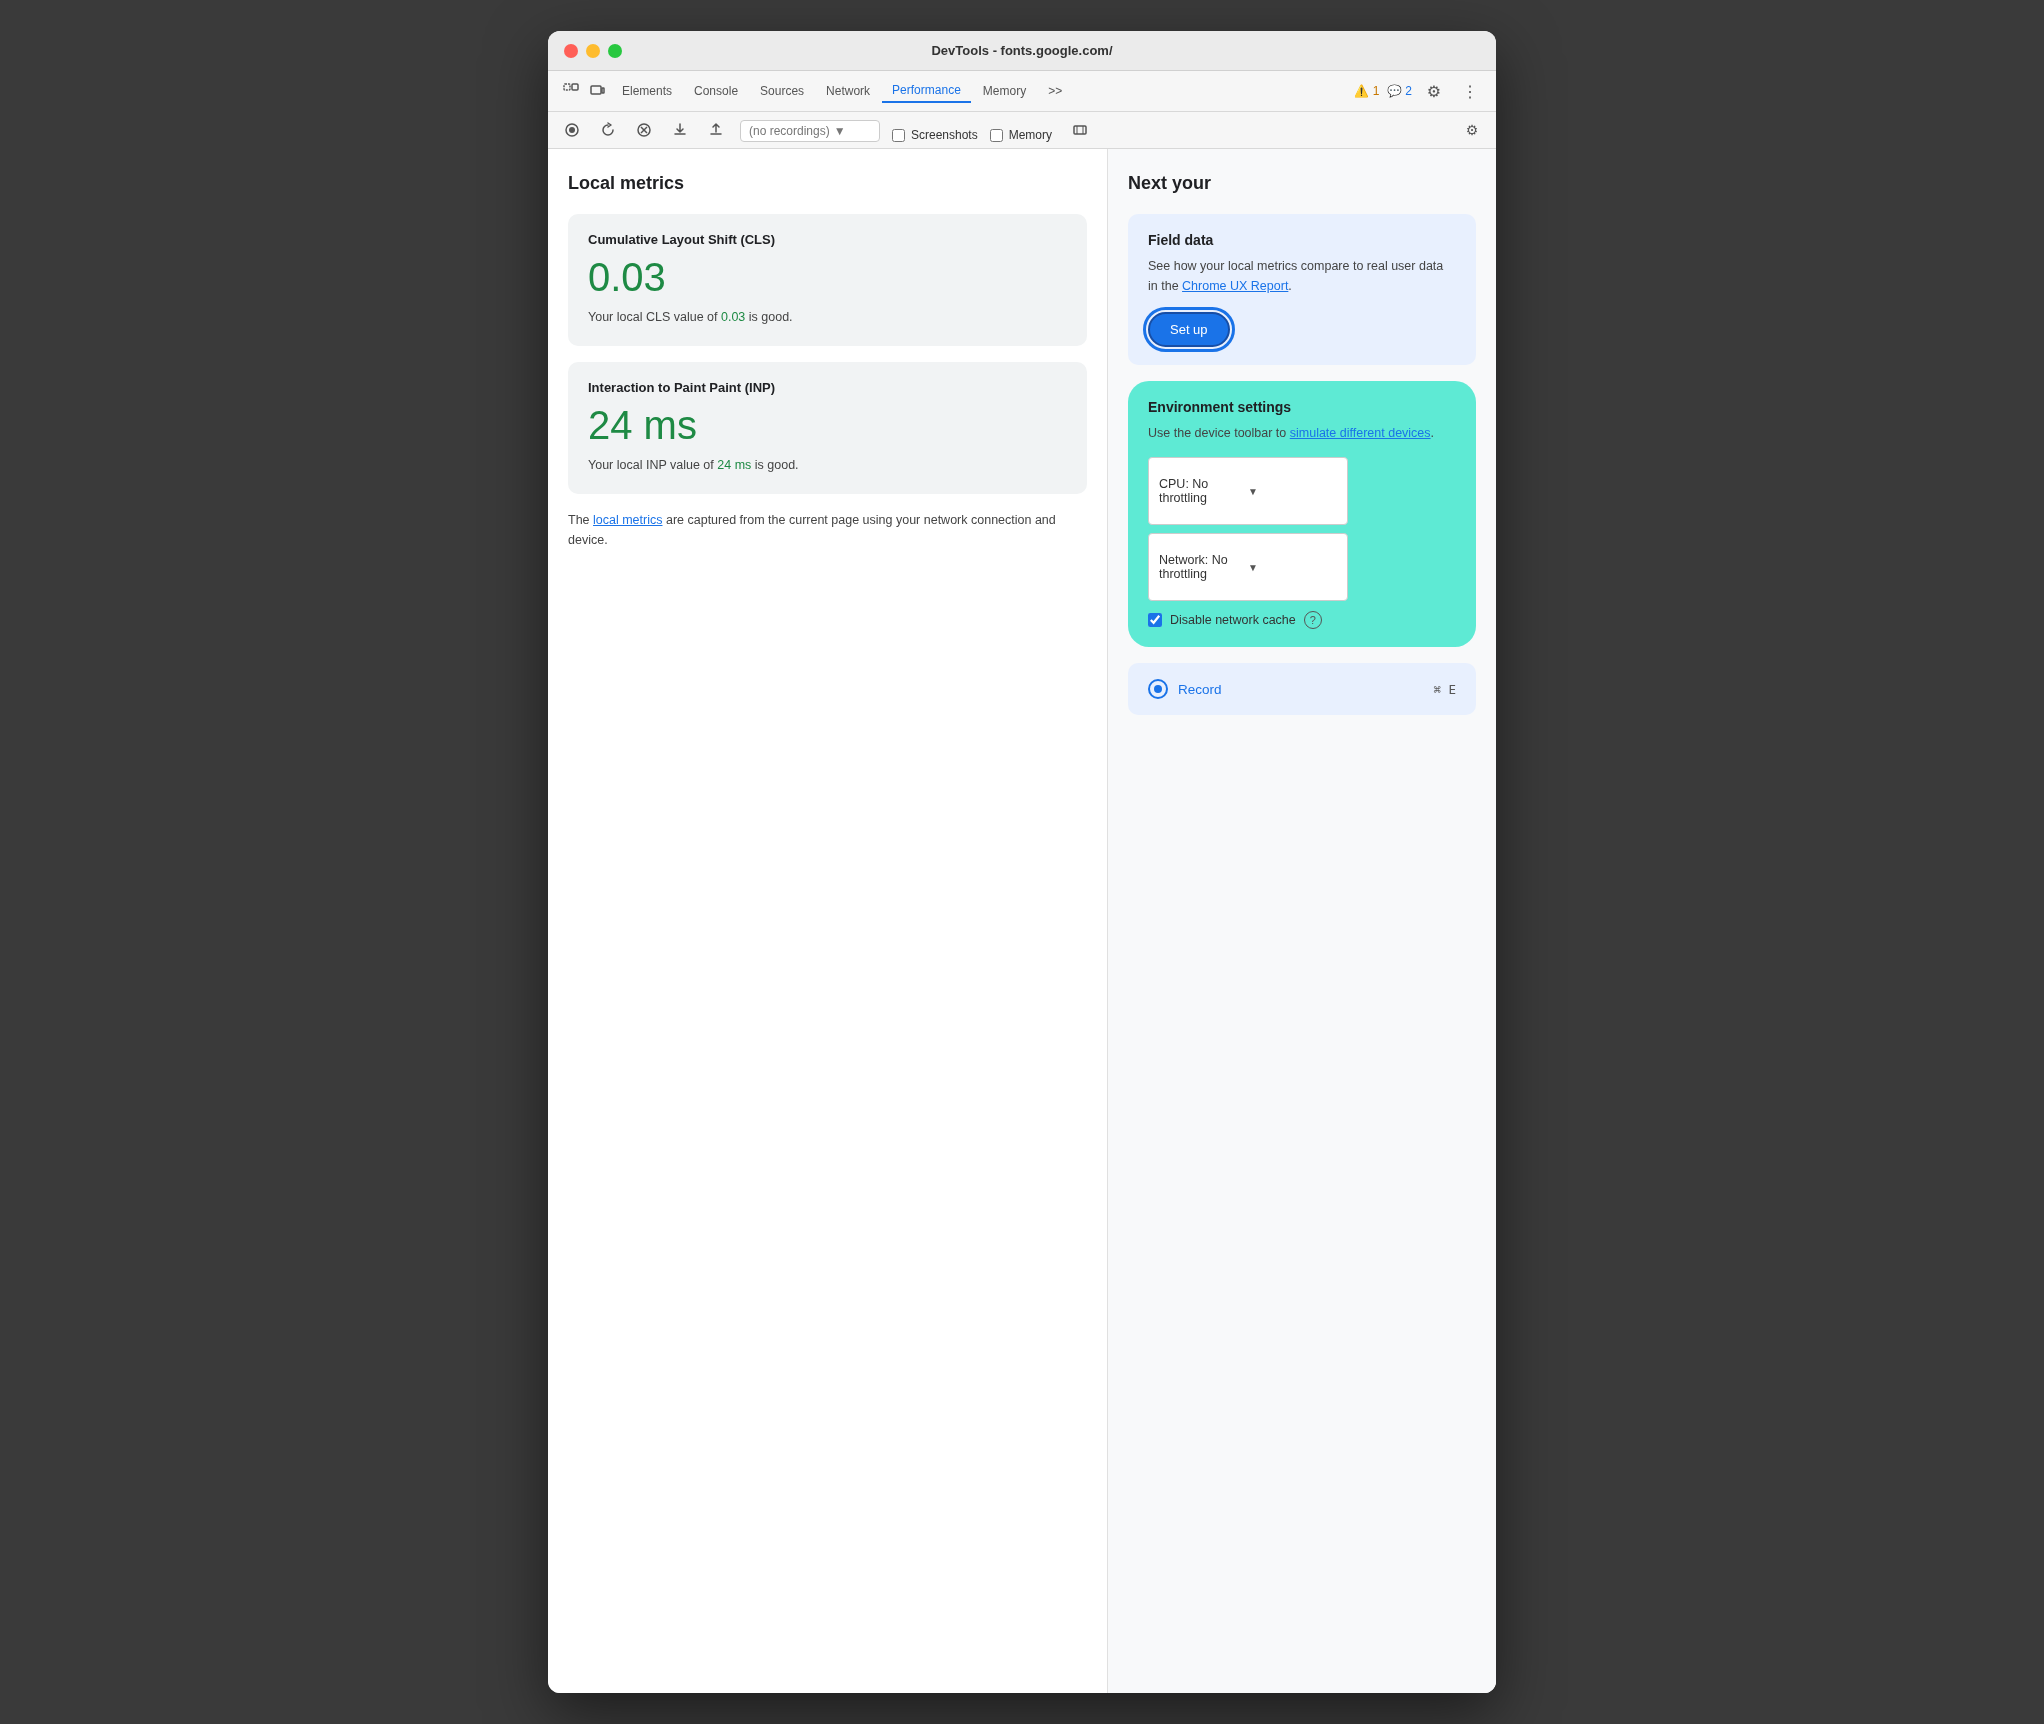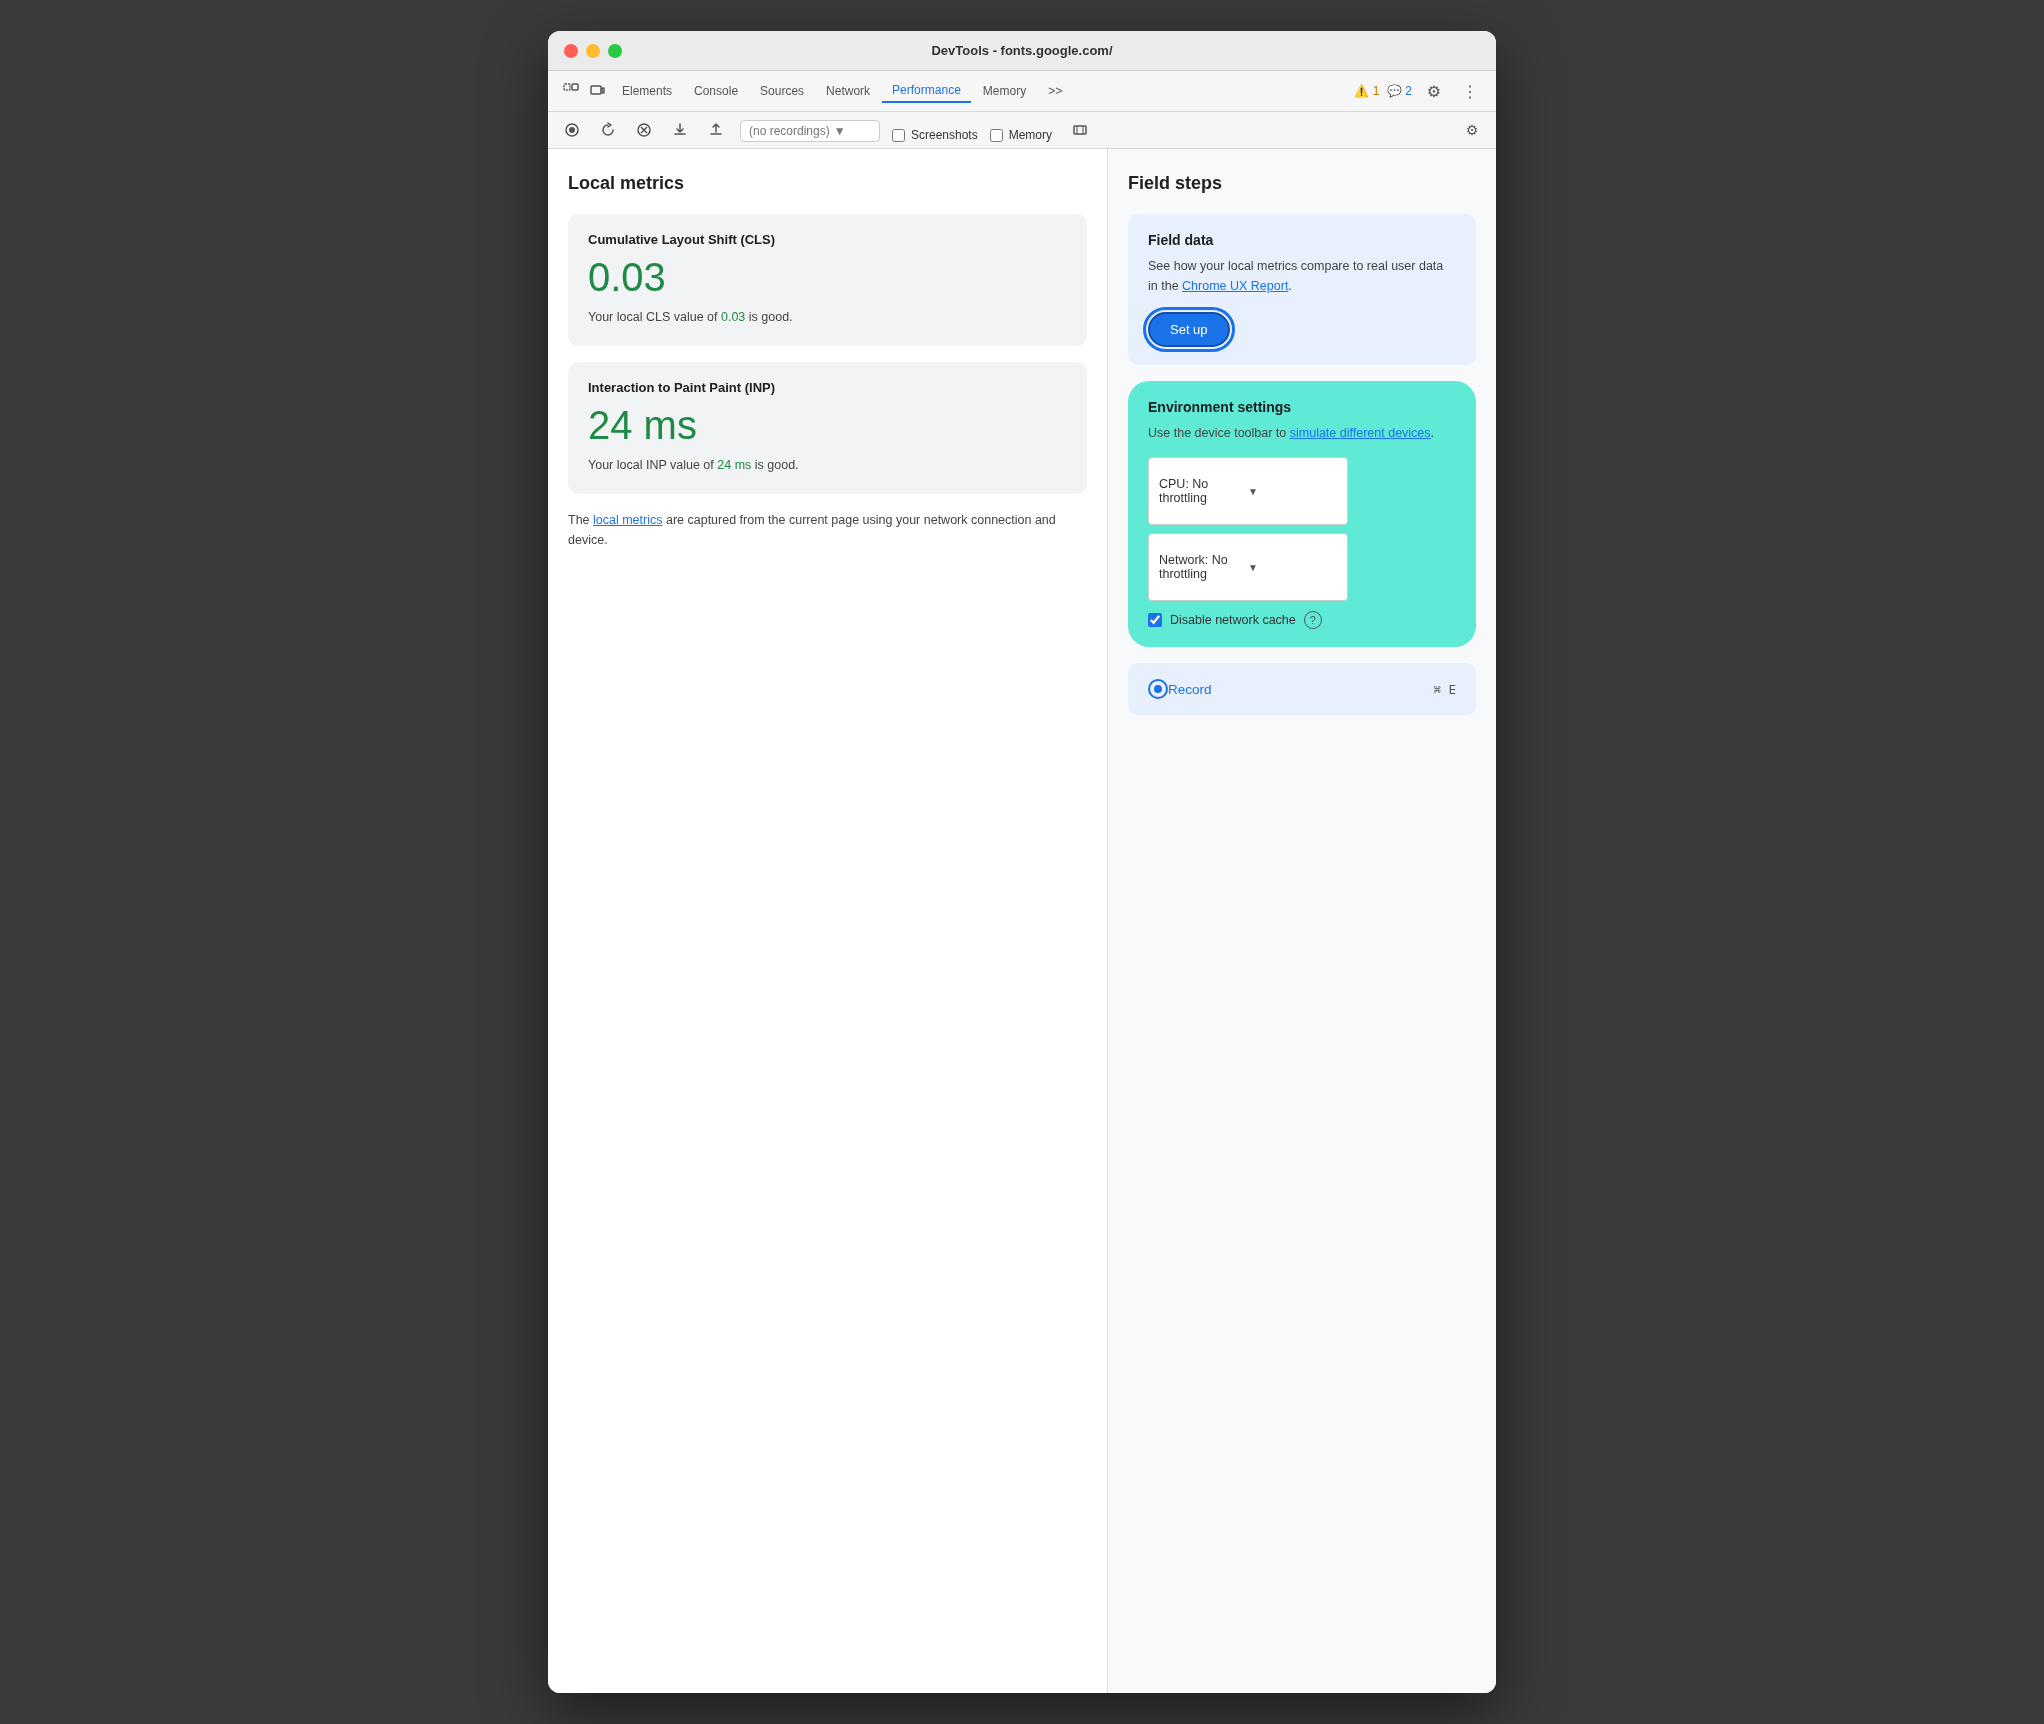--- a/index.html
+++ b/index.html
@@ -321,21 +321,21 @@
       padding: 16px 20px;
       margin-bottom: 12px;
       display: flex;
       align-items: center;
       justify-content: space-between;
       cursor: pointer;
     }
     .action-left {
       display: flex;
       align-items: center;
-      gap: 0;
+      gap: 10px;
     }
     .action-icon {
       width: 20px;
       height: 20px;
       border: 2px solid #1a73e8;
       border-radius: 50%;
       display: flex;
       align-items: center;
       justify-content: center;
     }
@@ -492,21 +492,21 @@
           <span>Your local INP value of </span><span class="metric-highlight">24 ms</span><span> is good.</span>
         </div>
       </div>
 
       <div class="footer-text">
         <span>The </span><a class="footer-link">local metrics</a><span> are captured from the current page using your network connection and device.</span>
       </div>
     </div>
 
     <div class="right-panel">
-      <h2 class="panel-title">Field steps</h2>
+      <h2 class="panel-title">Next your</h2>
 
       <div class="next-steps-card">
         <div class="card-title">Field data</div>
         <div class="card-desc">
           <span>See how your local metrics compare to real user data in the </span><a class="card-link">Chrome UX Report</a><span>.</span>
         </div>
         <button class="setup-btn">Set up</button>
       </div>
 
       <div class="env-card">

